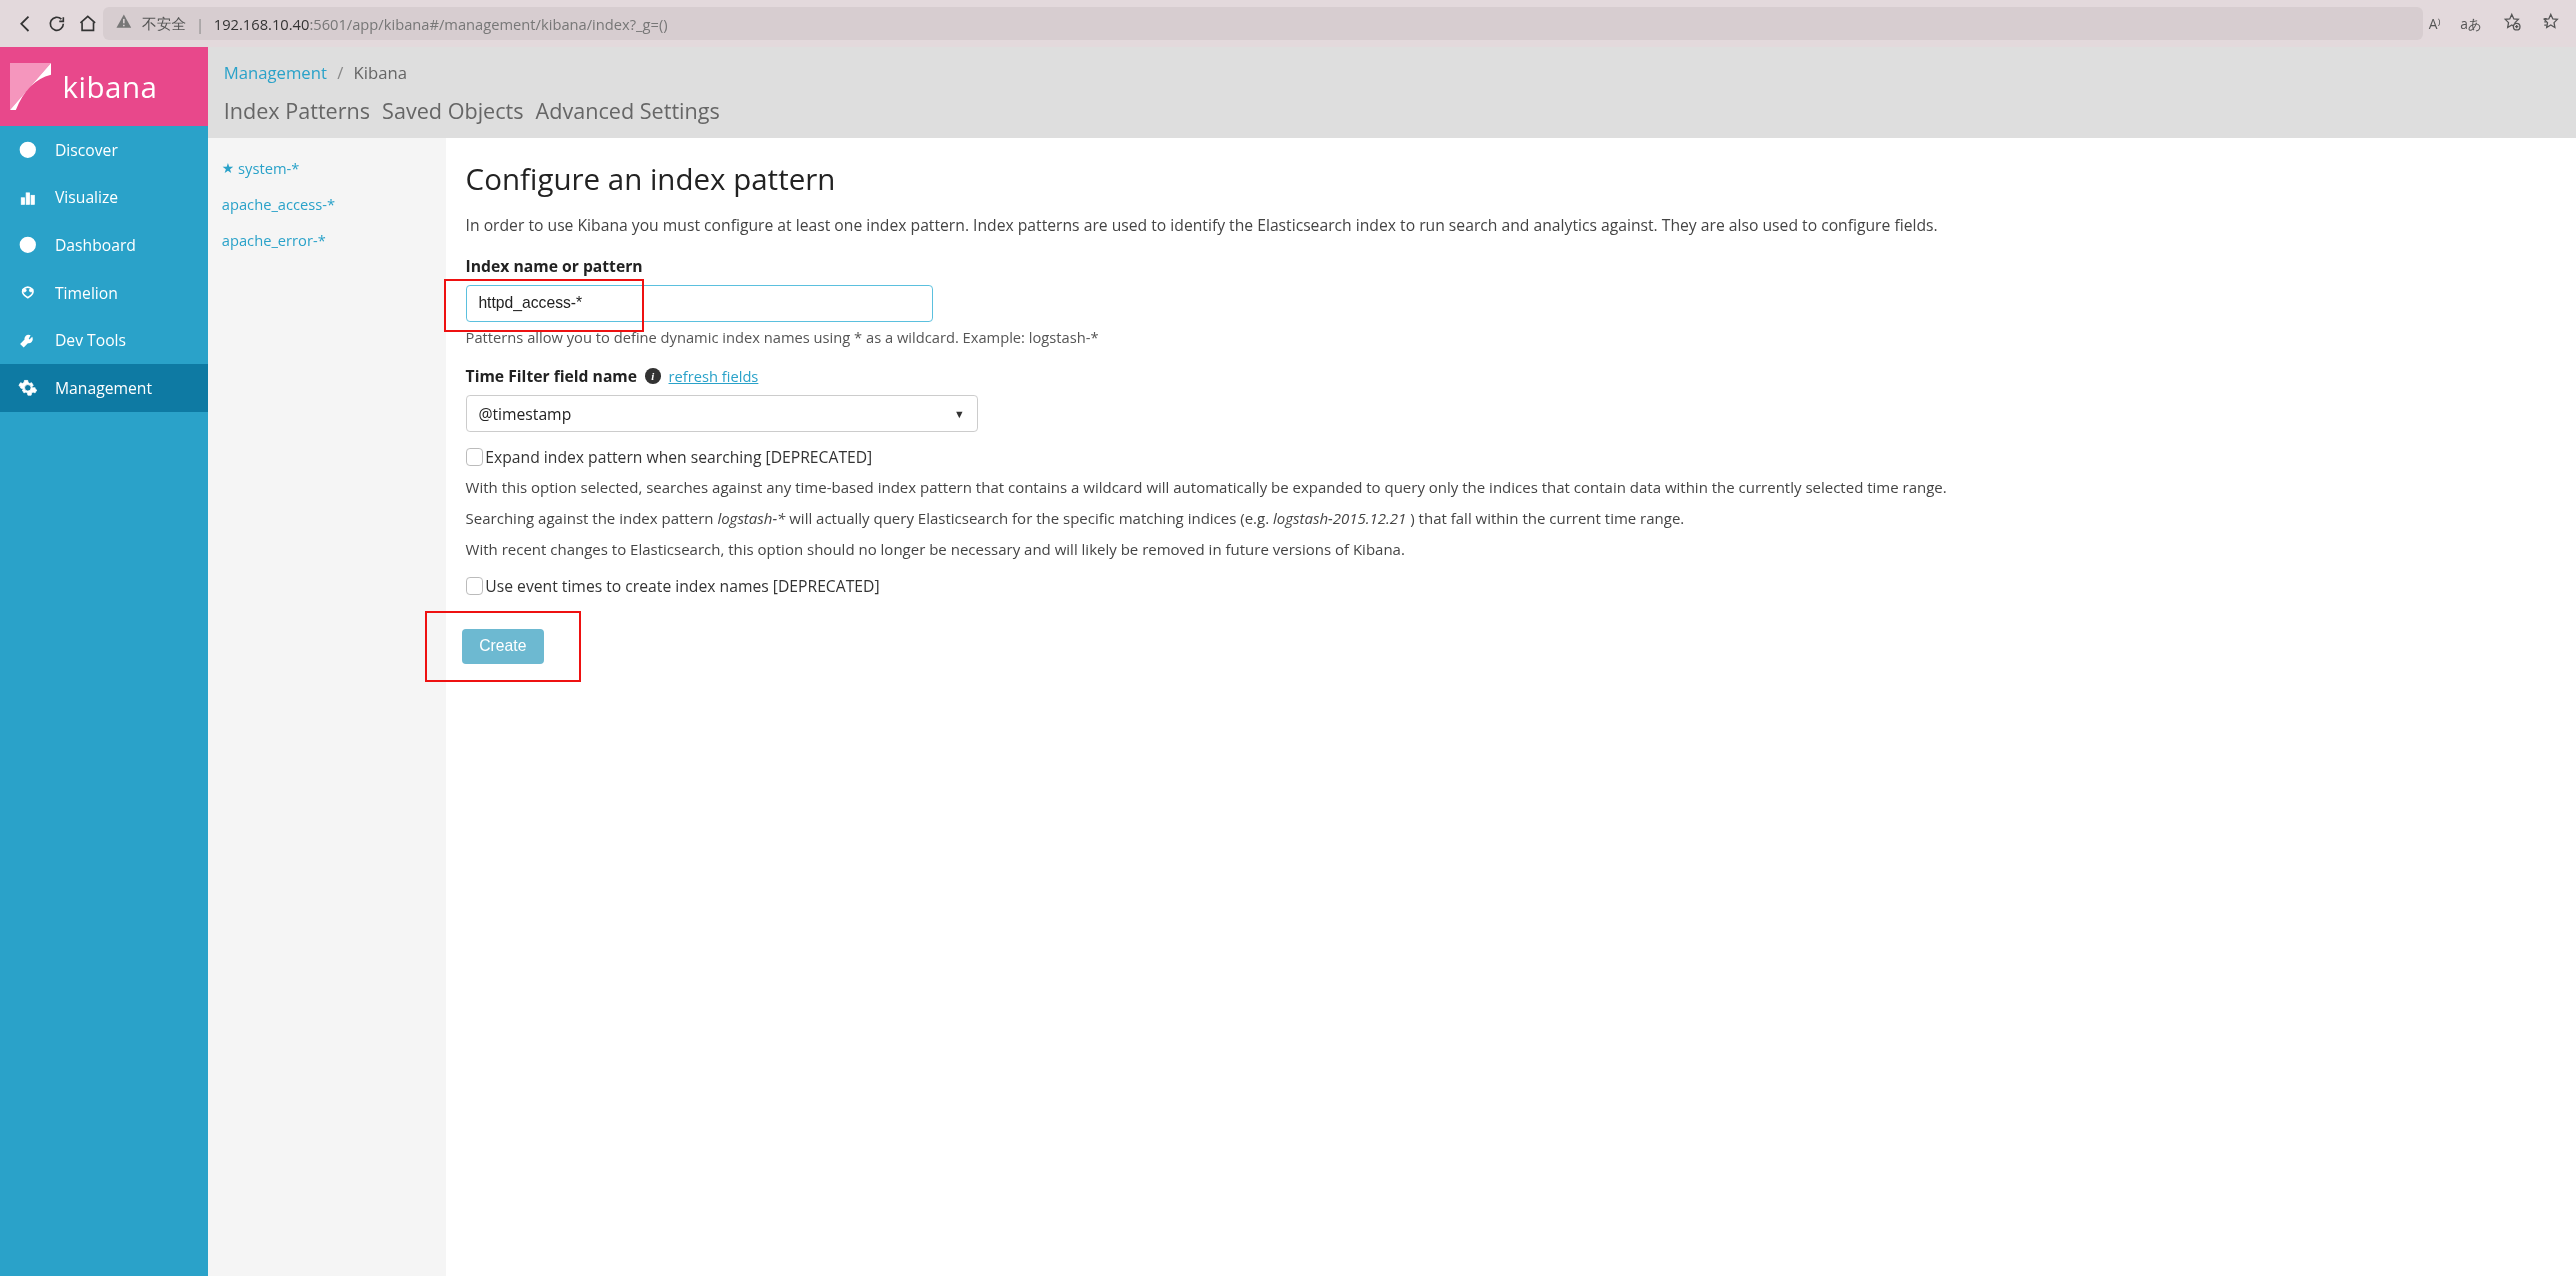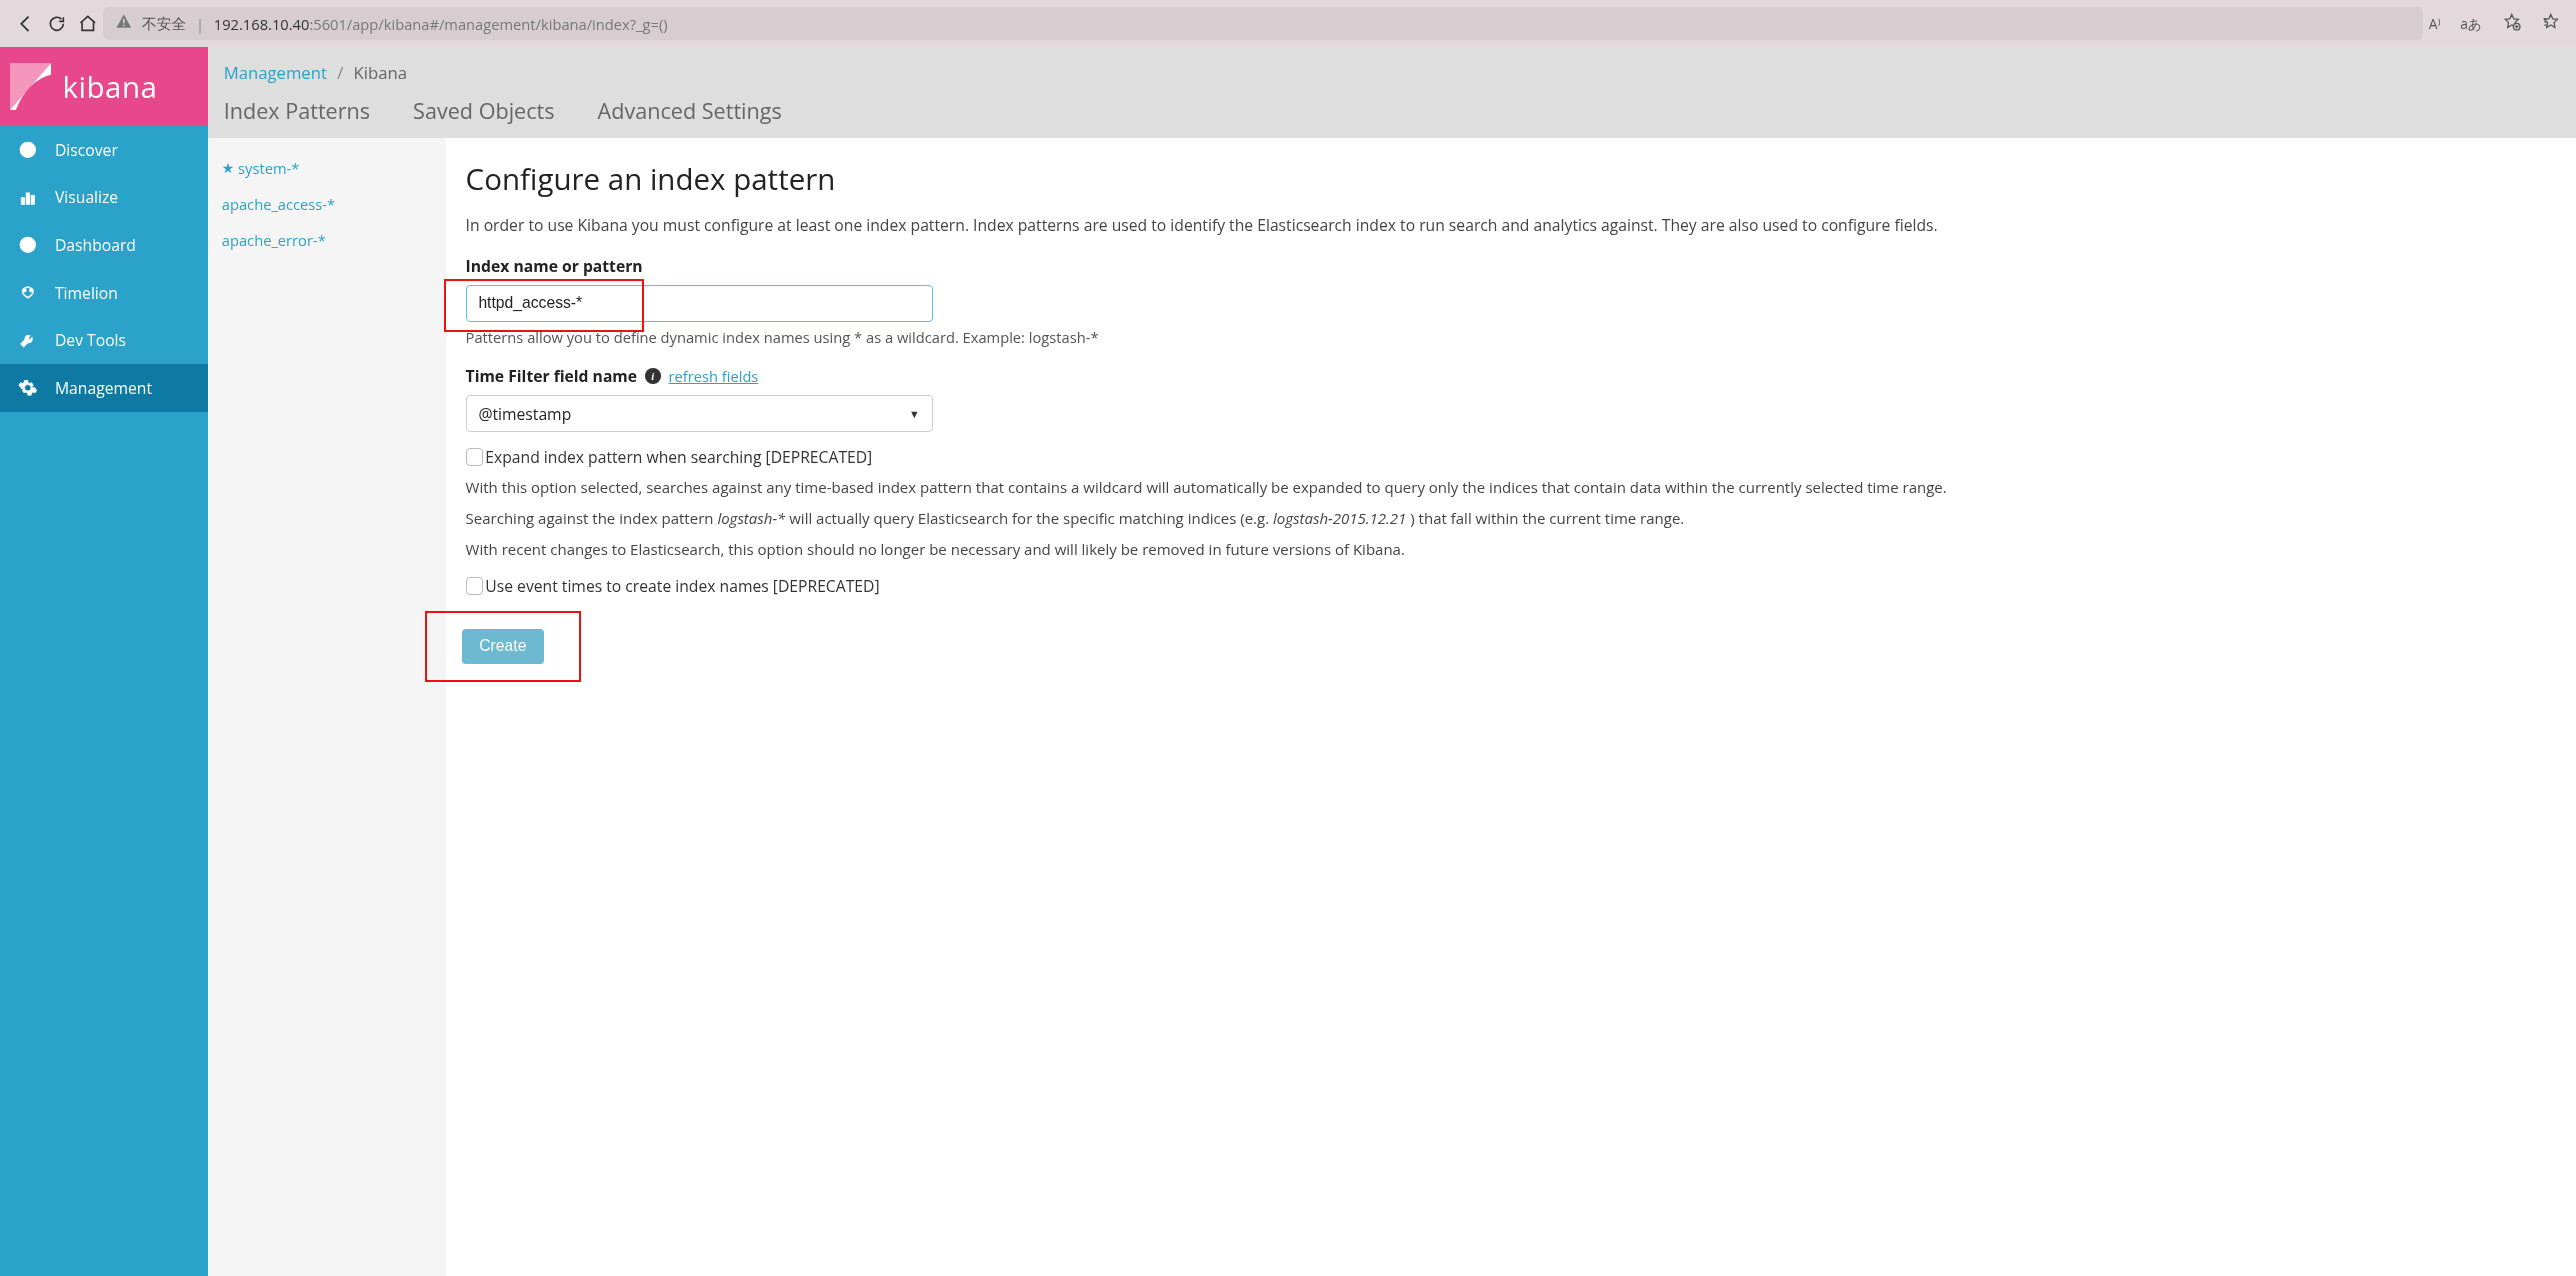--- a/index.html
+++ b/index.html
@@ -30,38 +30,38 @@
 .nav-icon { width: 19.6px; height: 19.6px; display: flex; align-items: center; justify-content: center; }
 .nav-icon svg { width: 19.6px; height: 19.6px; fill: #fff; stroke: #fff; }
 
 
 .main { flex: 1; display: flex; flex-direction: column; overflow: hidden; }
 .topbar { background: #dedede; padding: 13.8px 15.7px 9.8px; }
 .breadcrumb { font-size: 16.7px; color: #888; }
 .breadcrumb a { color: #2aa2c9; text-decoration: none; }
 .breadcrumb .sep { color: #888; margin: 0 5.9px; }
 .breadcrumb .cur { color: #666; }
-.tabs { display: flex; gap: 43px; margin-top: 11.8px; }
+.tabs { display: flex; gap: 12px; margin-top: 11.8px; }
 .tabs .tab { font-size: 21.6px; color: #666; padding-bottom: 3.9px; }
 
 .content { flex: 1; display: flex; overflow: auto; }
 
 .pattern-list { width: 238px; background: #f5f5f5; padding: 11.8px 0; font-size: 14.7px; }
 .pattern-list .pitem { padding: 7.9px 13.8px; color: #2aa2c9; display: flex; align-items: center; gap: 3.9px; }
 .pattern-list .pitem .star { color: #2aa2c9; font-size: 13.8px; }
 
 .form-area { flex: 1; padding: 19.6px 3.9px 19.6px 19.6px; color: #333; }
 .form-area h1 { font-size: 29.5px; font-weight: 400; color: #222; margin-bottom: 13.8px; }
 .form-area .desc { font-size: 15.7px; color: #444; line-height: 1.55; margin-bottom: 17.7px; }
 .form-area .lbl { font-size: 15.7px; font-weight: 700; color: #222; margin-bottom: 7.9px; display: flex; align-items: center; gap: 7.9px; text-align: center; }
 .form-area .lbl .info { display: inline-flex; width: 15.7px; height: 15.7px; border-radius: 50%; background: #333; color: #fff; align-items: center; justify-content: center; font-size: 10.8px; font-weight: 700; font-style: italic; font-family: serif; }
 .form-area .lbl .refresh { font-weight: 400; color: #2aa2c9; font-size: 14.7px; }
 .form-area .txt-input { width: 467px; height: 37px; border: 1px solid #5bc0de; border-radius: 3.9px; padding: 0 11.8px; font-size: 15.7px; color: #222; outline: none; }
 .form-area .hint { font-size: 14.7px; color: #555; margin-top: 5.9px; margin-bottom: 17.7px; }
-.form-area .select { width: 467px; height: 37px; border: 1px solid #ccc; border-radius: 3.9px; padding: 0 11.8px; font-size: 15.7px; color: #222; display: flex; align-items: center; justify-content: space-between; background: #fff; }
+.form-area .select { width: 512px; height: 37px; border: 1px solid #ccc; border-radius: 3.9px; padding: 0 11.8px; font-size: 15.7px; color: #222; display: flex; align-items: center; justify-content: space-between; background: #fff; }
 .form-area .select .caret { font-size: 10.8px; color: #333; }
 .form-area .chk-row { display: flex; align-items: center; gap: 2px; margin: 13.8px 0 7.9px; font-size: 15.7px; color: #333; }
 .form-area .chk { width: 17.7px; height: 17.7px; border: 1px solid #bbb; border-radius: 3.9px; background: #fff; }
 .form-area .help { font-size: 15px; color: #444; line-height: 1.55; margin-bottom: 7.9px; }
 .form-area .help em { font-style: italic; }
 .form-area .create-btn { background: #6db9d1; color: #fff; border: none; border-radius: 3.9px; padding: 8.8px 17.7px; font-size: 15.7px; }
 .create-hl { border: 2.9px solid #e11; display: inline-block; padding: 15.7px 35px; margin-top: 5.9px; margin-left: -41px; }
 .input-overlay { position: relative; display: inline-block; }
 .input-overlay .txt-input { position: relative; z-index: 1; }
 .input-overlay .hl-frame { position: absolute; top: -5.9px; left: -21.6px; width: 200px; height: 53px; border: 2.9px solid #e11; z-index: 2; pointer-events: none; }

